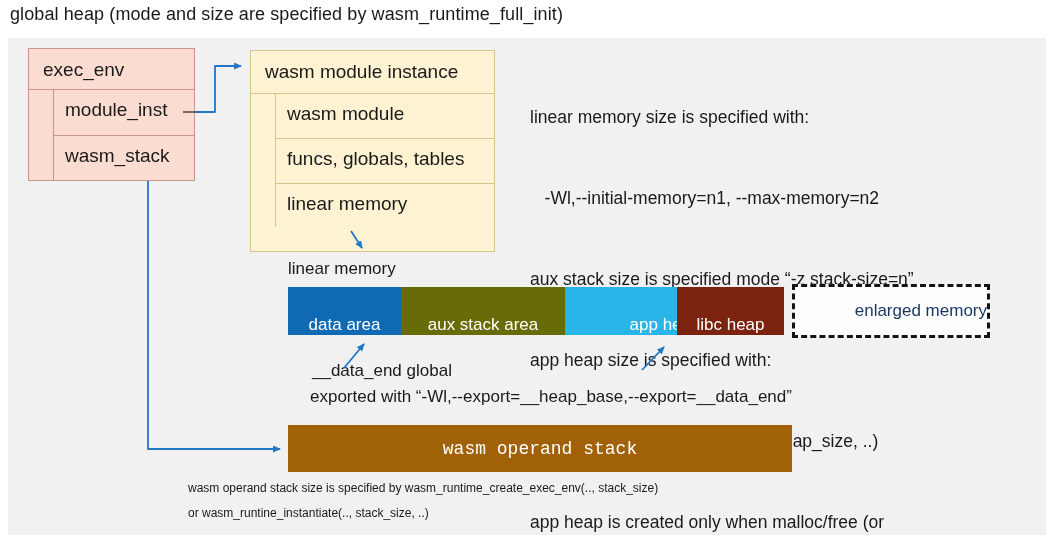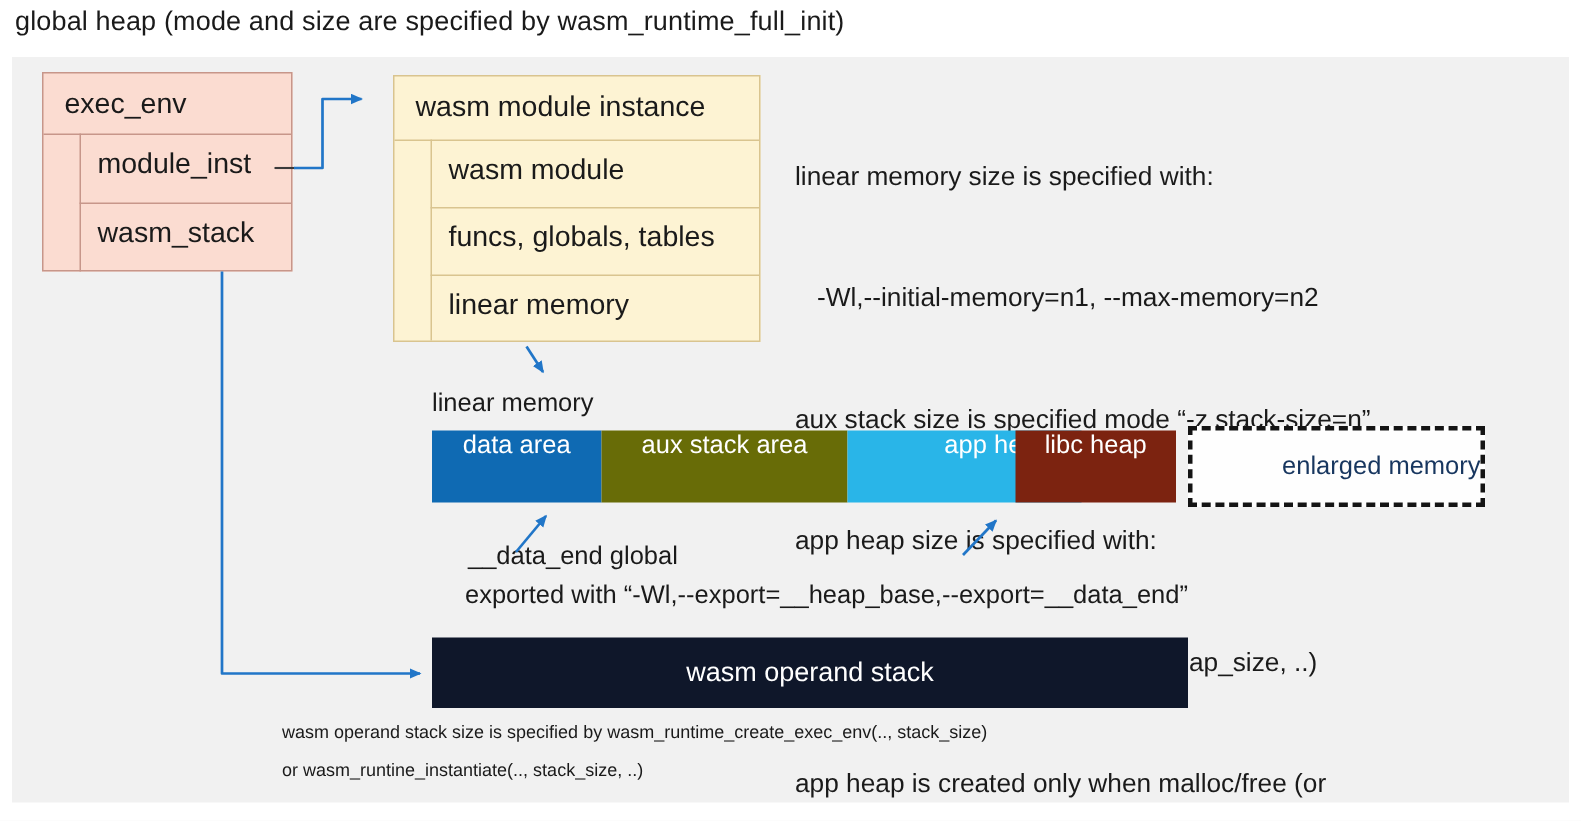--- a/index.html
+++ b/index.html
@@ -5,30 +5,30 @@
   html,body{margin:0;padding:0;background:#ffffff;}
   #stage{position:relative;width:1054px;height:547px;overflow:hidden;
          font-family:"Liberation Sans",sans-serif;color:#1a1a1a;}
   .abs{position:absolute;}
   #page-title{left:10px;top:4px;font-size:18px;letter-spacing:.1px;}
   #panel{left:8px;top:38px;width:1038px;height:497px;background:#f1f1f1;}
 
   
   .struct-box{box-sizing:border-box;border:1px solid;}
   #exec-box{left:28px;top:48px;width:167px;height:133px;}
-  #inst-box{left:250px;top:50px;width:245px;height:178px;margin-left:12px;}
+  #inst-box{left:250px;top:50px;width:245px;height:202px;}
   .box-label{font-size:19px;white-space:nowrap;}
   .divider{position:absolute;}
 
   
   #notes{left:530px;top:50px;width:512px;font-size:17.5px;line-height:27px;white-space:pre-wrap;}
 
   
   #lm-label{left:288px;top:259px;font-size:17px;}
-  .seg{top:287px;height:48px;display:flex;align-items:flex-start;justify-content:center;
+  .seg{top:287px;height:48px;display:flex;align-items:flex-end;justify-content:center;
        color:#ffffff;font-size:17px;white-space:nowrap;}
   #seg-data{left:288px;width:113px;}
   #seg-aux{left:401px;width:164px;}
   #seg-app{left:565px;width:112px;}
   #seg-libc{left:677px;width:107px;}
   #seg-enlarged{left:792px;top:284px;width:198px;height:54px;box-sizing:border-box;
        background:#fefefe;border:3px dashed #141414;display:flex;align-items:center;
        justify-content:flex-end;font-size:17px;}
 
   
@@ -99,21 +99,21 @@
   <div class="abs seg" id="seg-libc" style="background-color: rgb(124, 35, 16);">
     <span>libc heap</span>
   </div>
   <div class="abs" id="seg-enlarged" style="color: rgb(23, 54, 95);">
     <span>enlarged memory</span>
   </div>
 
   <div class="abs annot" id="annot-data-end">__data_end global</div>
   <div class="abs annot" id="annot-exported">exported with “-Wl,--export=__heap_base,--export=__data_end”</div>
 
-  <div class="abs" id="op-stack" style="background-color: #0f172a;">
+  <div class="abs" id="op-stack" style="background-color: #a16207; font-family: Liberation Mono, monospace;">
     <span>wasm operand stack</span>
   </div>
   <div class="abs caption" id="caption-1">wasm operand stack size is specified by wasm_runtime_create_exec_env(.., stack_size)</div>
   <div class="abs caption" id="caption-2">or wasm_runtine_instantiate(.., stack_size, ..)</div>
 
   <svg class="abs" id="arrow-layer" viewBox="0 0 1054 547" xmlns="http://www.w3.org/2000/svg">
     <defs>
       <marker id="arr" markerWidth="9" markerHeight="9" refX="7" refY="3.5" orient="auto" markerUnits="userSpaceOnUse">
         <path id="arrowhead-path" d="M0,0 L8,3.5 L0,7 z" fill="#2176c8"></path>
       </marker>

